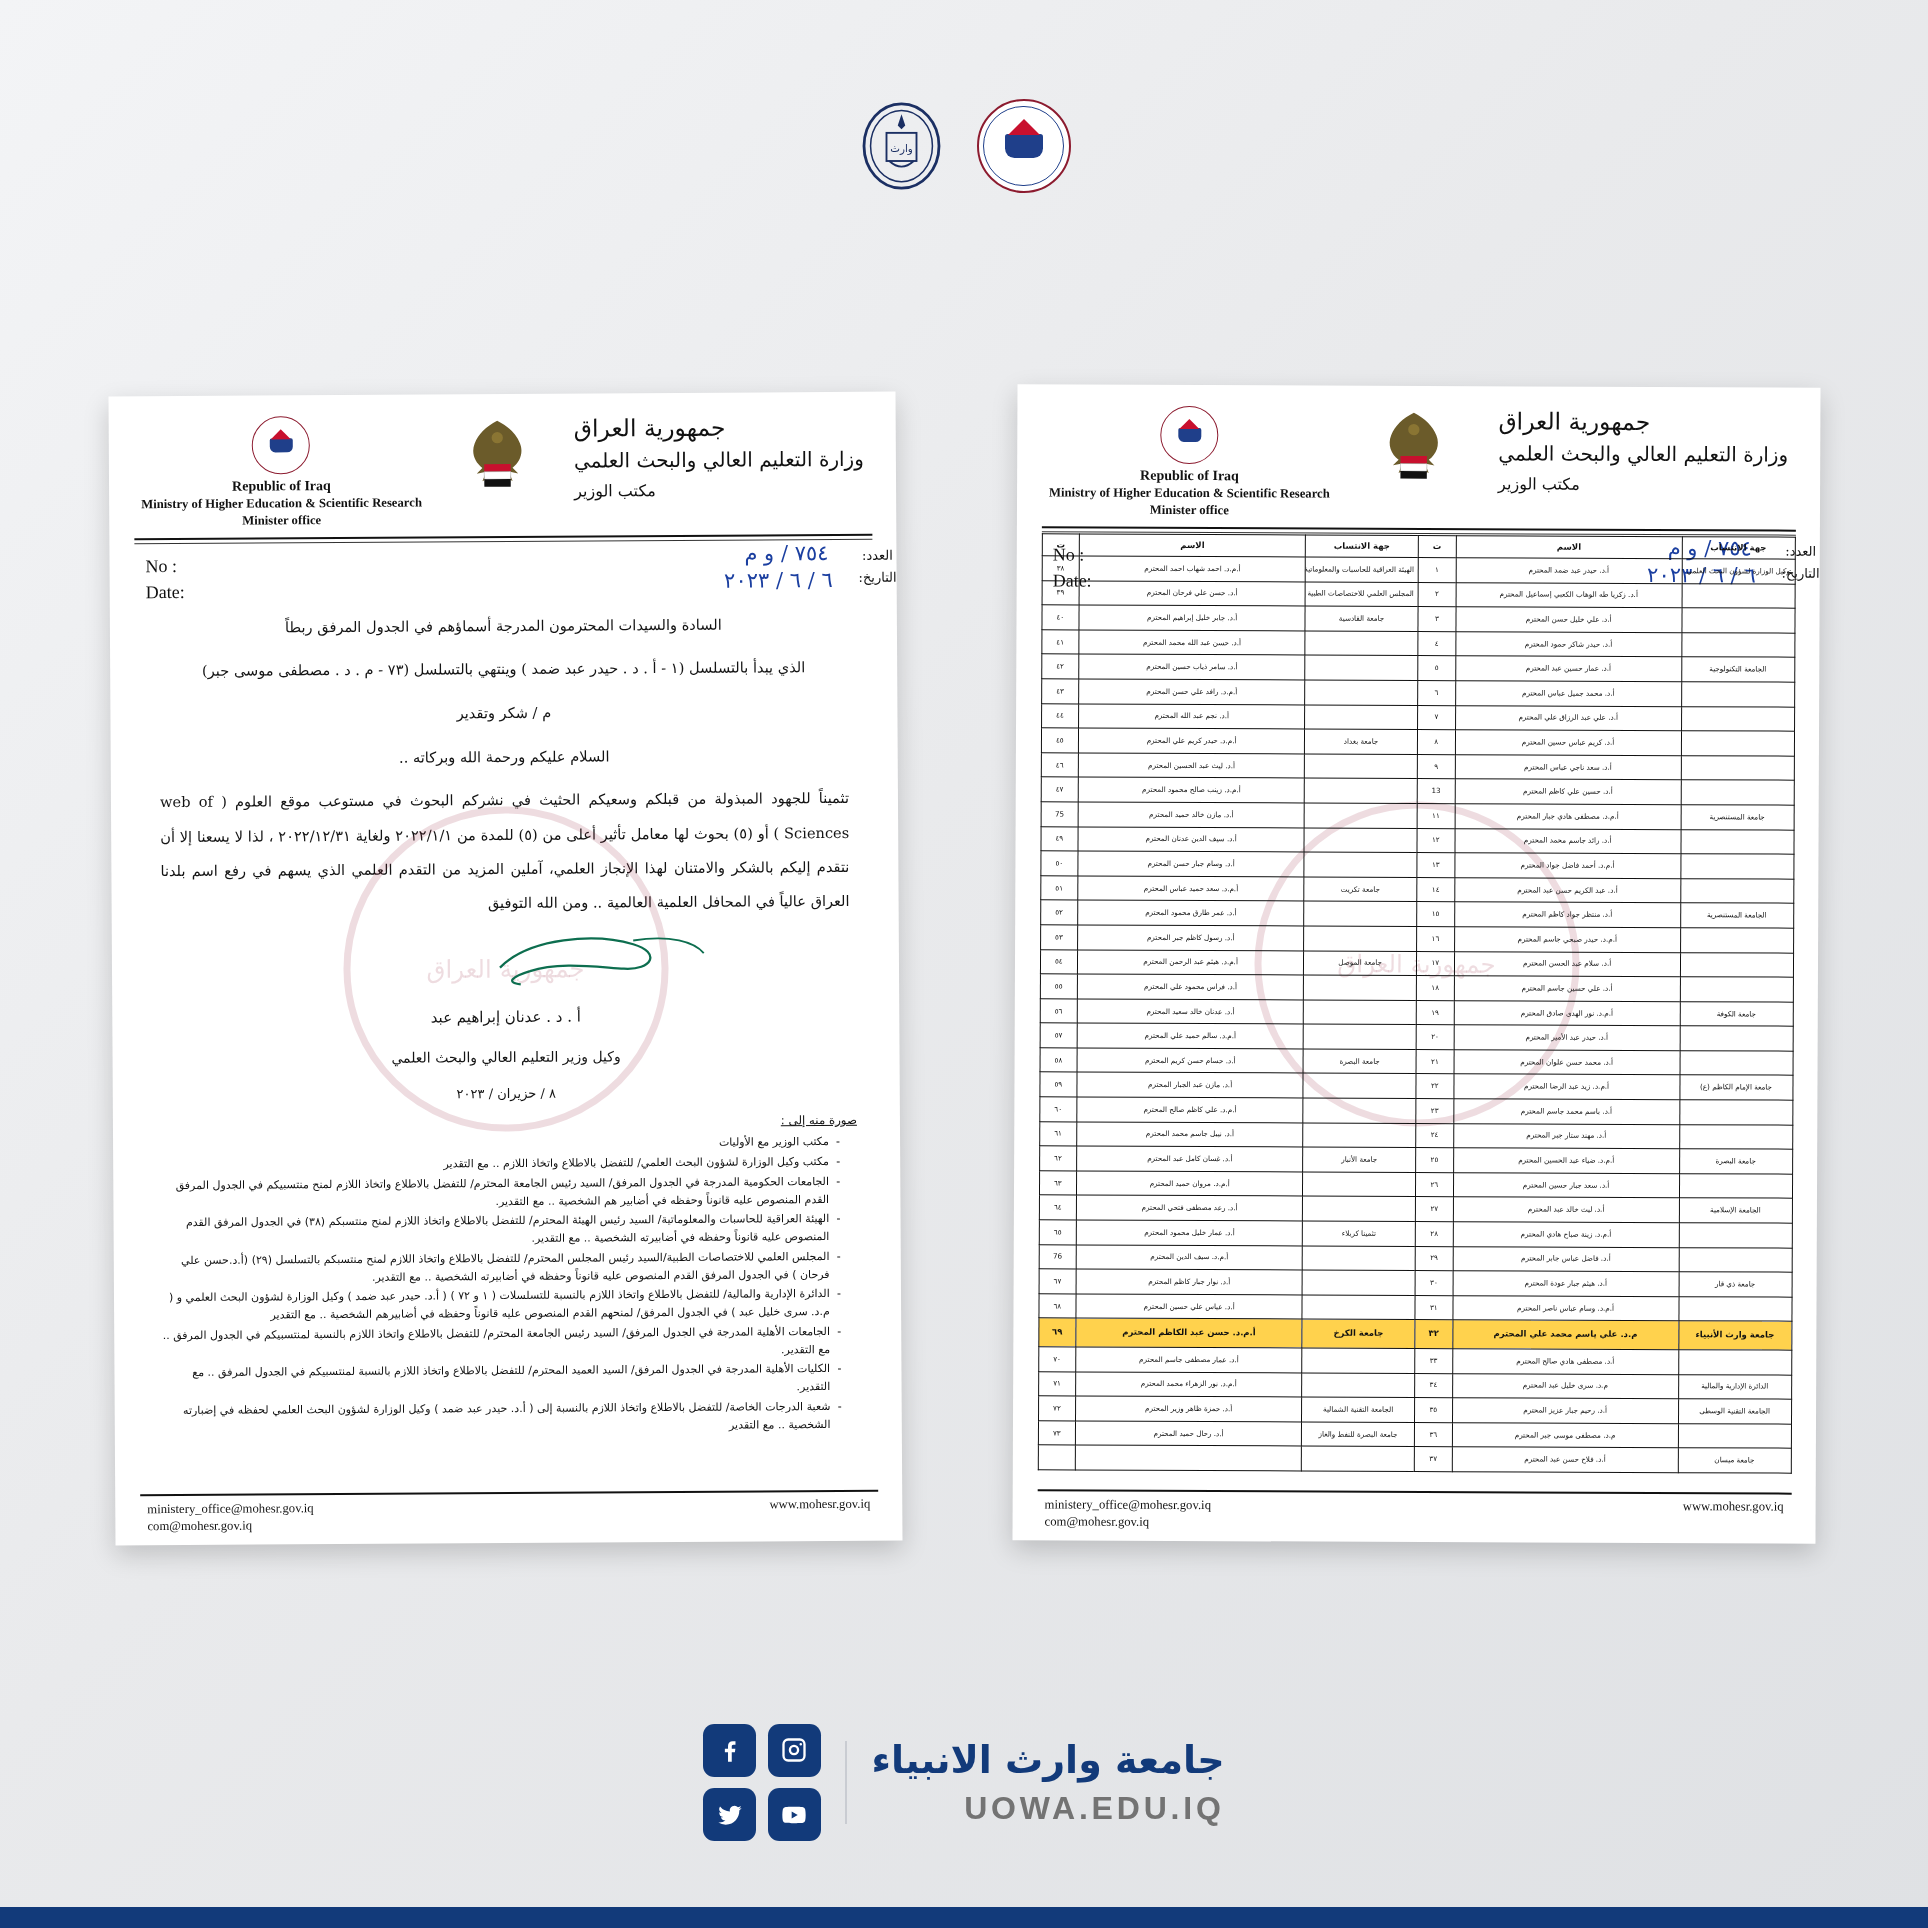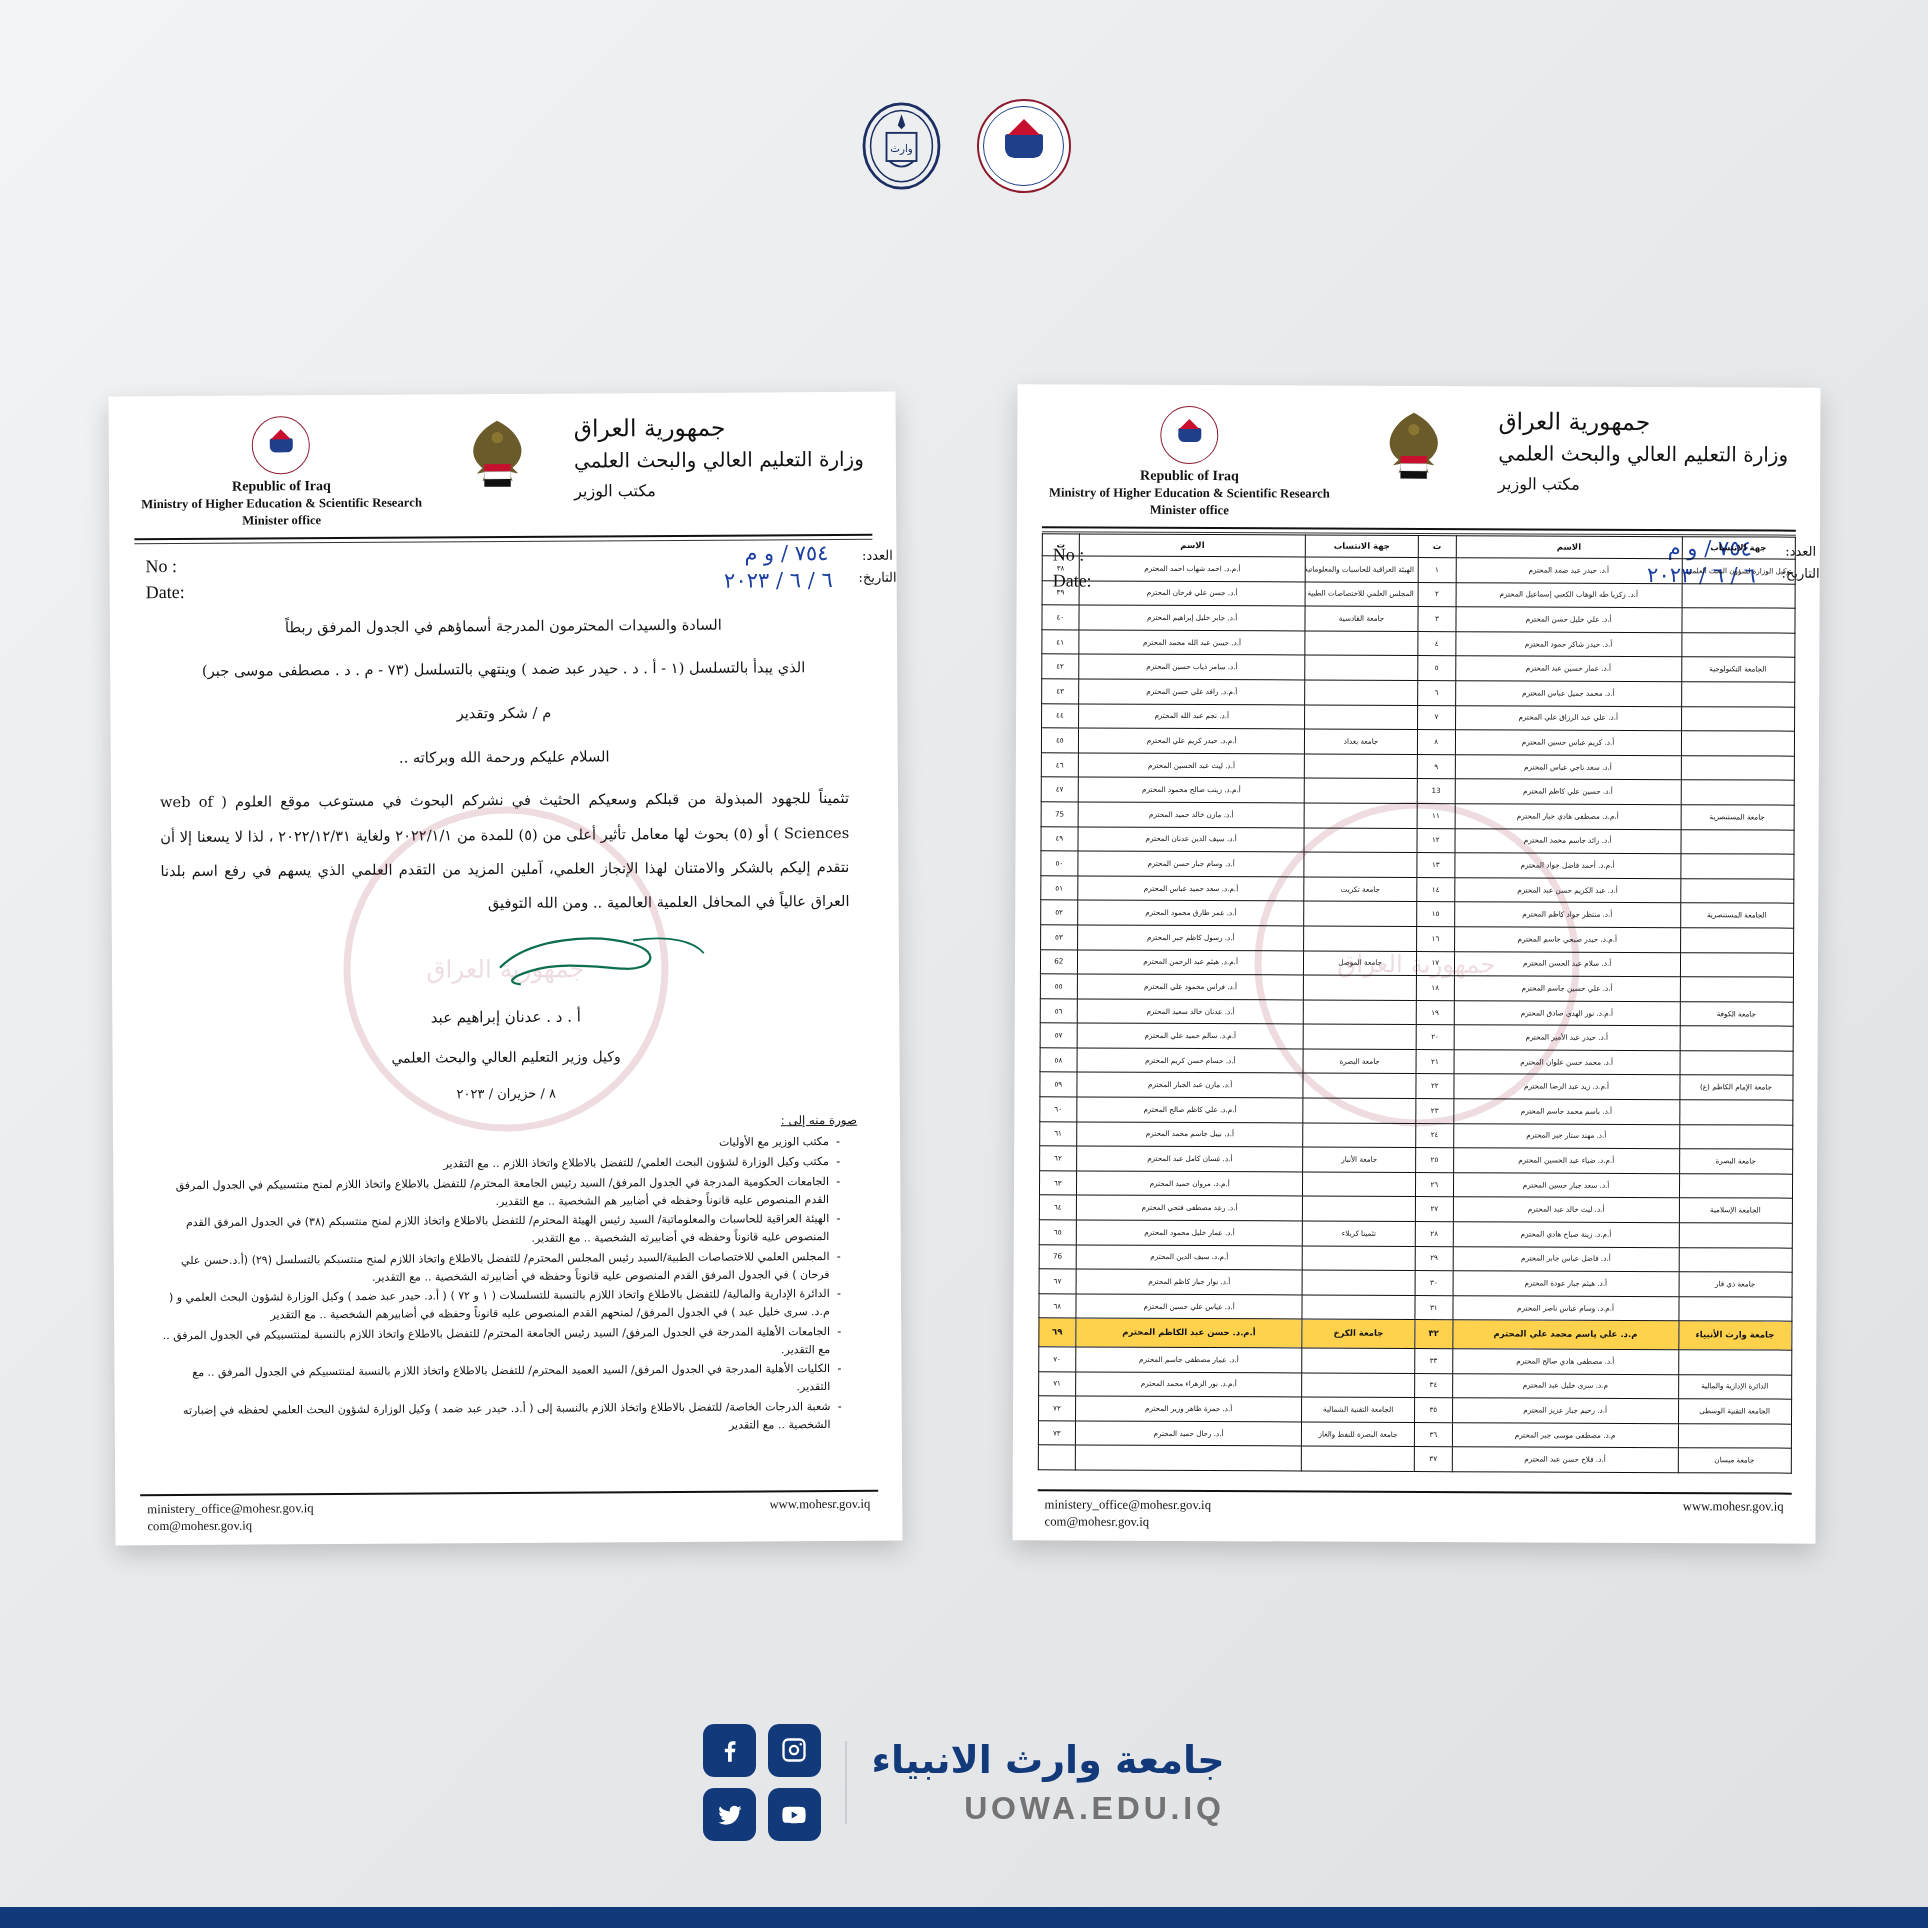--- a/index.html
+++ b/index.html
@@ -426,21 +426,21 @@
               <td></td>
               <td>أ.د. رسول كاظم جبر المحترم</td>
               <td>٥٣</td>
             </tr>
             <tr>
               <td></td>
               <td>أ.د. سلام عبد الحسن المحترم</td>
               <td>١٧</td>
               <td>جامعة الموصل</td>
               <td>أ.م.د. هيثم عبد الرحمن المحترم</td>
-              <td>62</td>
+              <td>٥٤</td>
             </tr>
             <tr>
               <td></td>
               <td>أ.د. علي حسين جاسم المحترم</td>
               <td>١٨</td>
               <td></td>
               <td>أ.د. فراس محمود علي المحترم</td>
               <td>٥٥</td>
             </tr>
             <tr>

